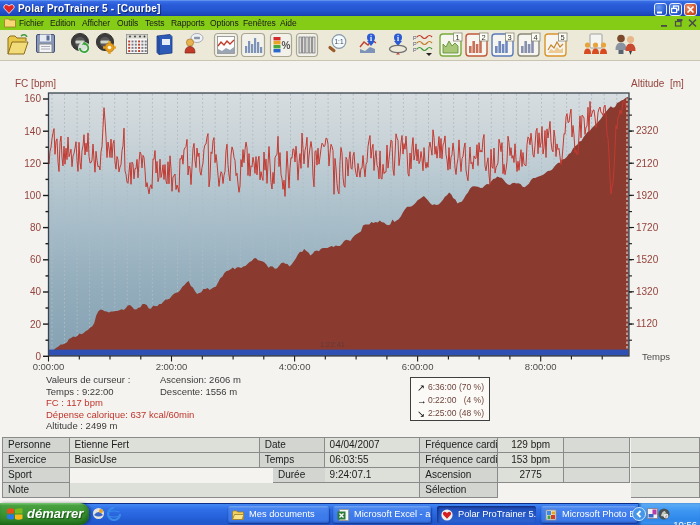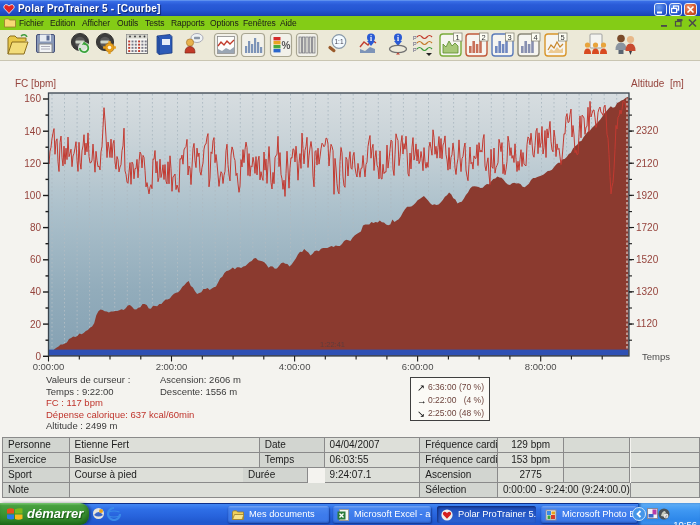--- a/index.html
+++ b/index.html
@@ -514,31 +514,29 @@
         <div class="cell val" style="left:627.5px;top:0px;width:69.5px"></div>
         <div class="cell lab" style="left:0px;top:15.1px;width:66.5px">Exercice</div>
         <div class="cell val" style="left:66.5px;top:15.1px;width:190.2px">BasicUse</div>
         <div class="cell lab" style="left:256.7px;top:15.1px;width:64.90000000000003px">Temps</div>
         <div class="cell val" style="left:321.6px;top:15.1px;width:95.69999999999999px">06:03:55</div>
         <div class="cell lab" style="left:417.3px;top:15.1px;width:77.69999999999999px">Fréquence cardiaque</div>
         <div class="cell val ctr" style="left:495px;top:15.1px;width:66.29999999999995px">153 bpm</div>
         <div class="cell emp" style="left:561.3px;top:15.1px;width:66.20000000000005px"></div>
         <div class="cell val" style="left:627.5px;top:15.1px;width:69.5px"></div>
         <div class="cell lab" style="left:0px;top:30.2px;width:66.5px">Sport</div>
-        <div class="cell val" style="left:66.5px;top:30.2px;width:190.2px">Course à pied</div>
-        <div class="cell lab" style="left:240px;top:30.2px;width:64.90000000000003px">Durée</div>
+        <div class="cell lab" style="left:270px;top:30.2px;width:64.90000000000003px">Durée</div>
         <div class="cell val" style="left:321.6px;top:30.2px;width:95.69999999999999px">9:24:07.1</div>
         <div class="cell lab" style="left:417.3px;top:30.2px;width:77.69999999999999px">Ascension</div>
         <div class="cell val ctr" style="left:495px;top:30.2px;width:66.29999999999995px">2775</div>
         <div class="cell emp" style="left:561.3px;top:30.2px;width:66.20000000000005px"></div>
         <div class="cell val" style="left:627.5px;top:30.2px;width:69.5px"></div>
         <div class="cell lab" style="left:0px;top:45.3px;width:66.5px">Note</div>
         <div class="cell val" style="left:66.5px;top:45.3px;width:350.8px"></div>
         <div class="cell lab" style="left:417.3px;top:45.3px;width:77.69999999999999px">Sélection</div>
-        <div class="cell val" style="left:495px;top:45.3px;width:132.5px">0:00:00 - 9:24:00 (9:24:00.0)</div>
         <div class="cell val" style="left:627.5px;top:45.3px;width:69.5px"></div>
       </div>
     </div>
     <div id="taskbar">
 <div style="position:absolute;left:0;top:0;width:700px;height:1px;background:#0d2f8a"></div>
 <div id="startbtn">
 <svg class="abs" style="left:7px;top:4px" width="16" height="14" viewBox="0 0 16 14">
 <path d="M0 2.2 Q3.5 0.5 7 2 L7 6.5 L0 6.5 Z" fill="#e84e1c"></path>
 <path d="M8 2.2 Q11.5 0.8 15.5 1.4 L15.5 6.5 L8 6.5 Z" fill="#7db81c"></path>
 <path d="M0 7.5 L7 7.5 L7 12 Q3.5 13.2 0 11.5 Z" fill="#2a7ae8"></path>

